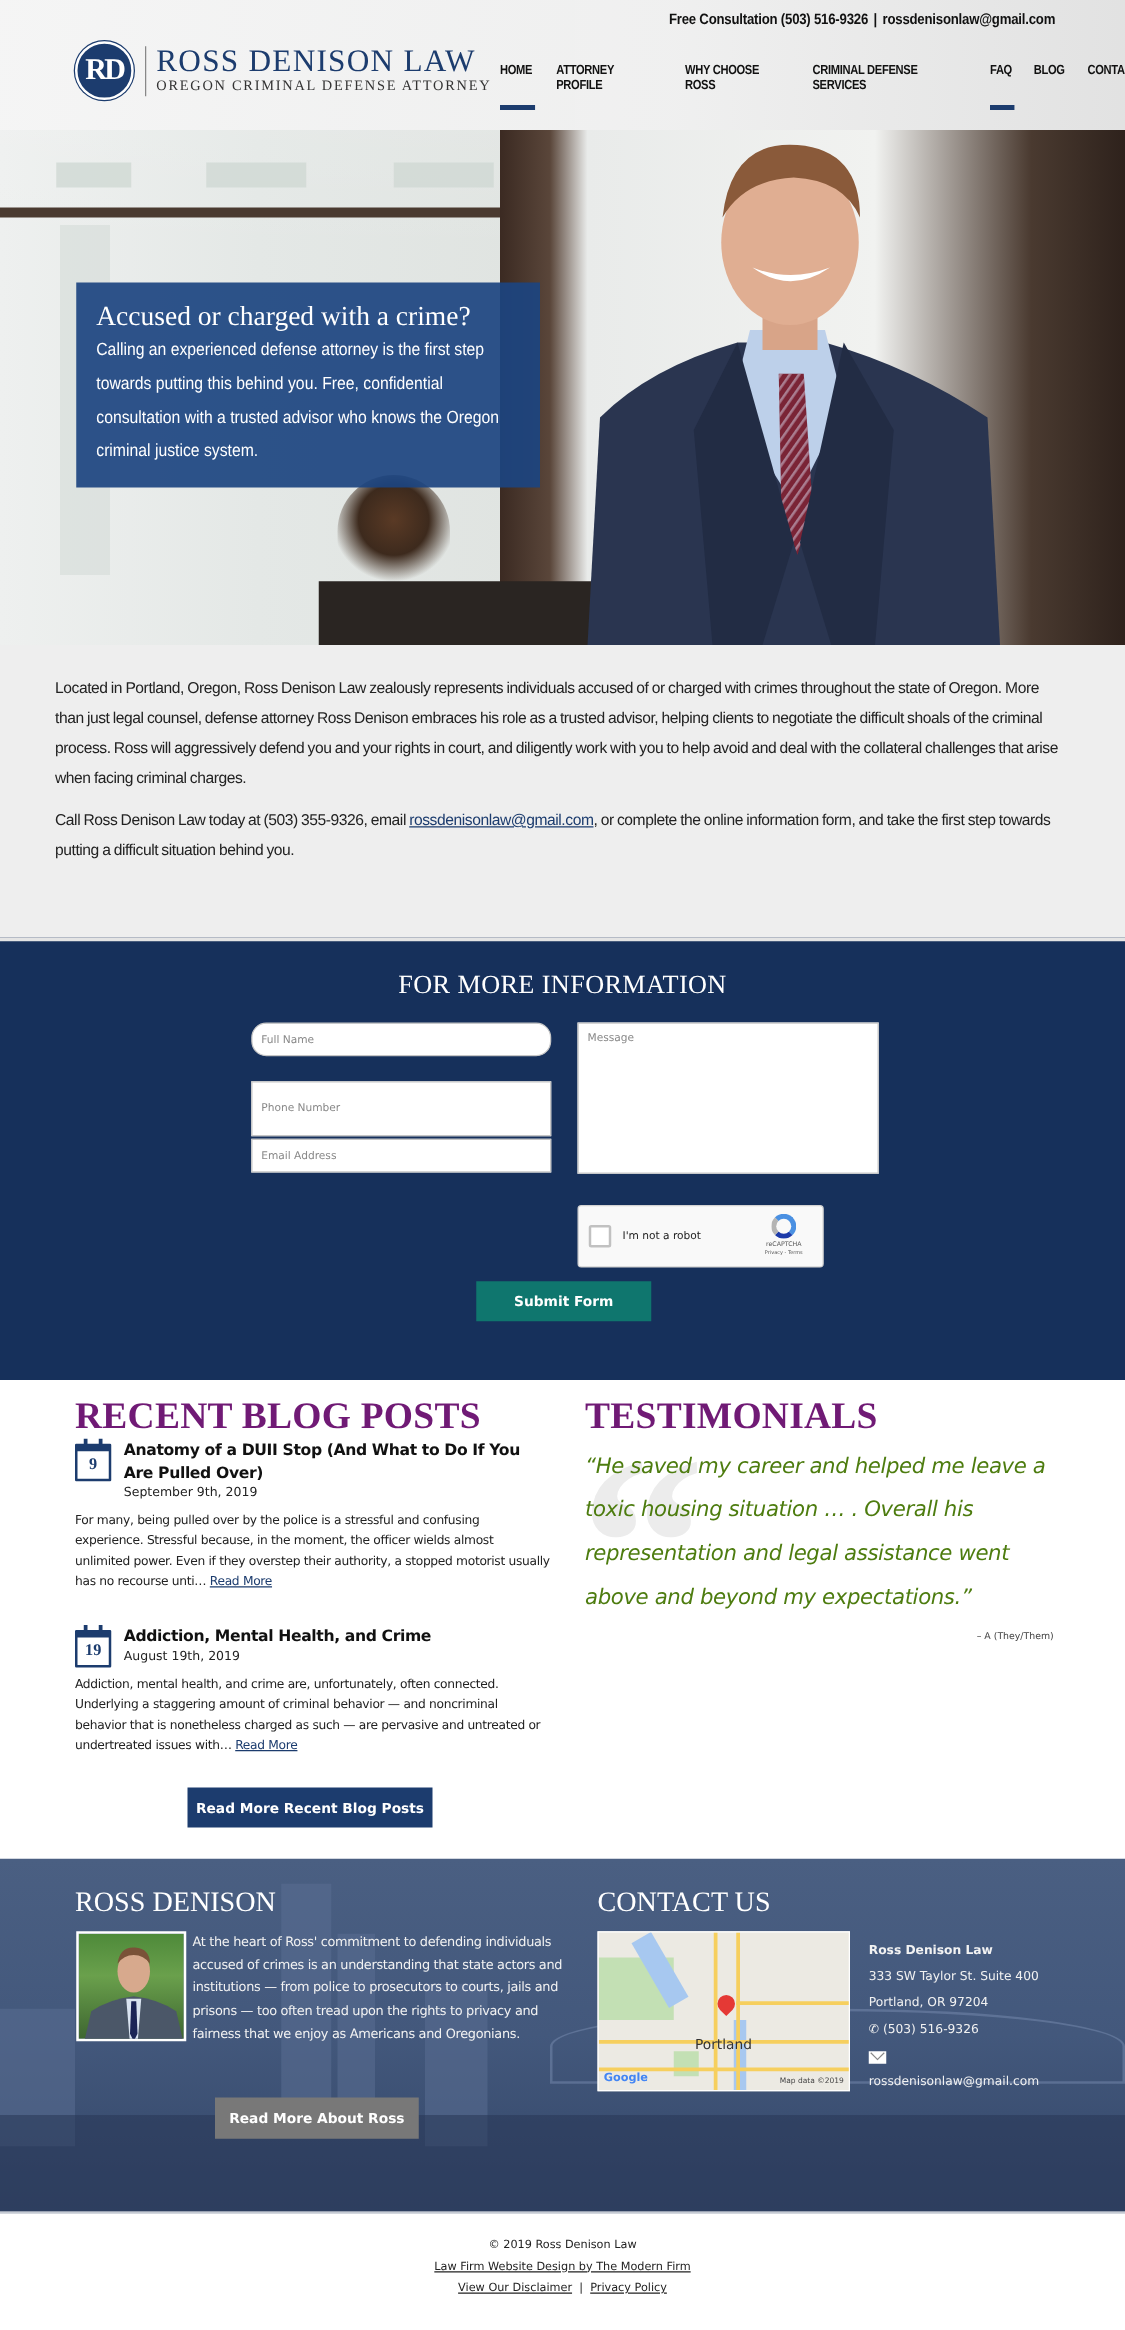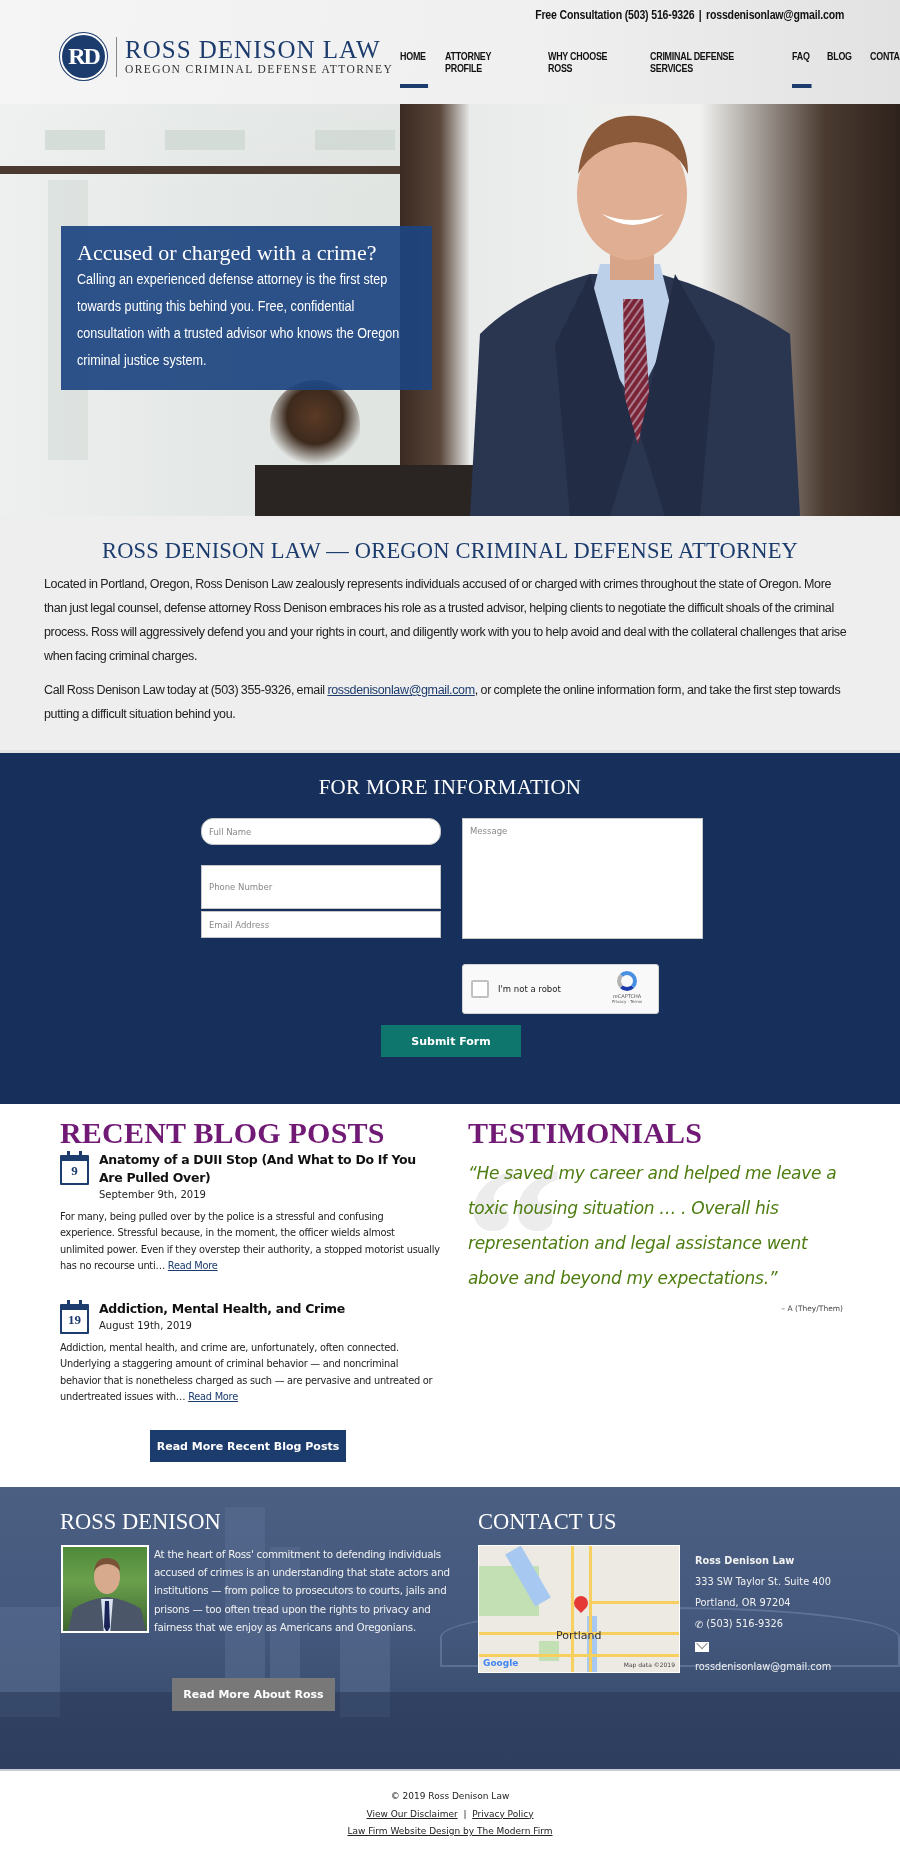--- a/index.html
+++ b/index.html
@@ -246,21 +246,20 @@
     <path d="M142 110 Q172 132 204 110 Q172 122 142 110 Z" fill="#fff"></path>
   </svg>
 
   <div class="hero-box">
     <h2>Accused or charged with a crime?</h2>
     <p>Calling an experienced defense attorney is the first step towards putting this behind you. Free, confidential consultation with a trusted advisor who knows the Oregon criminal justice system.</p>
   </div>
 </section>
 
 <section class="intro">
-  <h1>ROSS DENISON LAW — OREGON CRIMINAL DEFENSE ATTORNEY</h1>
   <p>Located in Portland, Oregon, Ross Denison Law zealously represents individuals accused of or charged with crimes throughout the state of Oregon. More than just legal counsel, defense attorney Ross Denison embraces his role as a trusted advisor, helping clients to negotiate the difficult shoals of the criminal process.  Ross will aggressively defend you and your rights in court, and diligently work with you to help avoid and deal with the collateral challenges that arise when facing criminal charges.</p>
   <p><span>Call Ross Denison Law today at (503) 355-9326, email </span><a href="#">rossdenisonlaw@gmail.com</a><span>, or complete the online information form, and take the first step towards putting a difficult situation behind you.</span></p>
 </section>
 
 <section class="form-section">
   <h2>FOR MORE INFORMATION</h2>
 </section>
 <div class="inp inp-name">Full Name</div>
 <div class="inp inp-phone">Phone Number</div>
 <div class="inp inp-email">Email Address</div>
@@ -347,15 +346,15 @@
     <div>333 SW Taylor St. Suite 400</div>
     <div>Portland, OR 97204</div>
     <div><span class="phone-icon">✆</span> <a>(503) 516-9326</a></div>
     <div><span class="mail-icon"></span></div>
     <div>rossdenisonlaw@gmail.com</div>
   </div>
 </section>
 
 <footer class="footer">
   <div>© 2019 Ross Denison Law</div>
+  <div><a href="#">Law Firm Website Design by The Modern Firm</a></div>
   <div><a href="#">View Our Disclaimer</a>&nbsp;&nbsp;<span>|</span>&nbsp;&nbsp;<a href="#">Privacy Policy</a></div>
-  <div><a href="#">Law Firm Website Design by The Modern Firm</a></div>
 </footer>
 
 </body></html>

